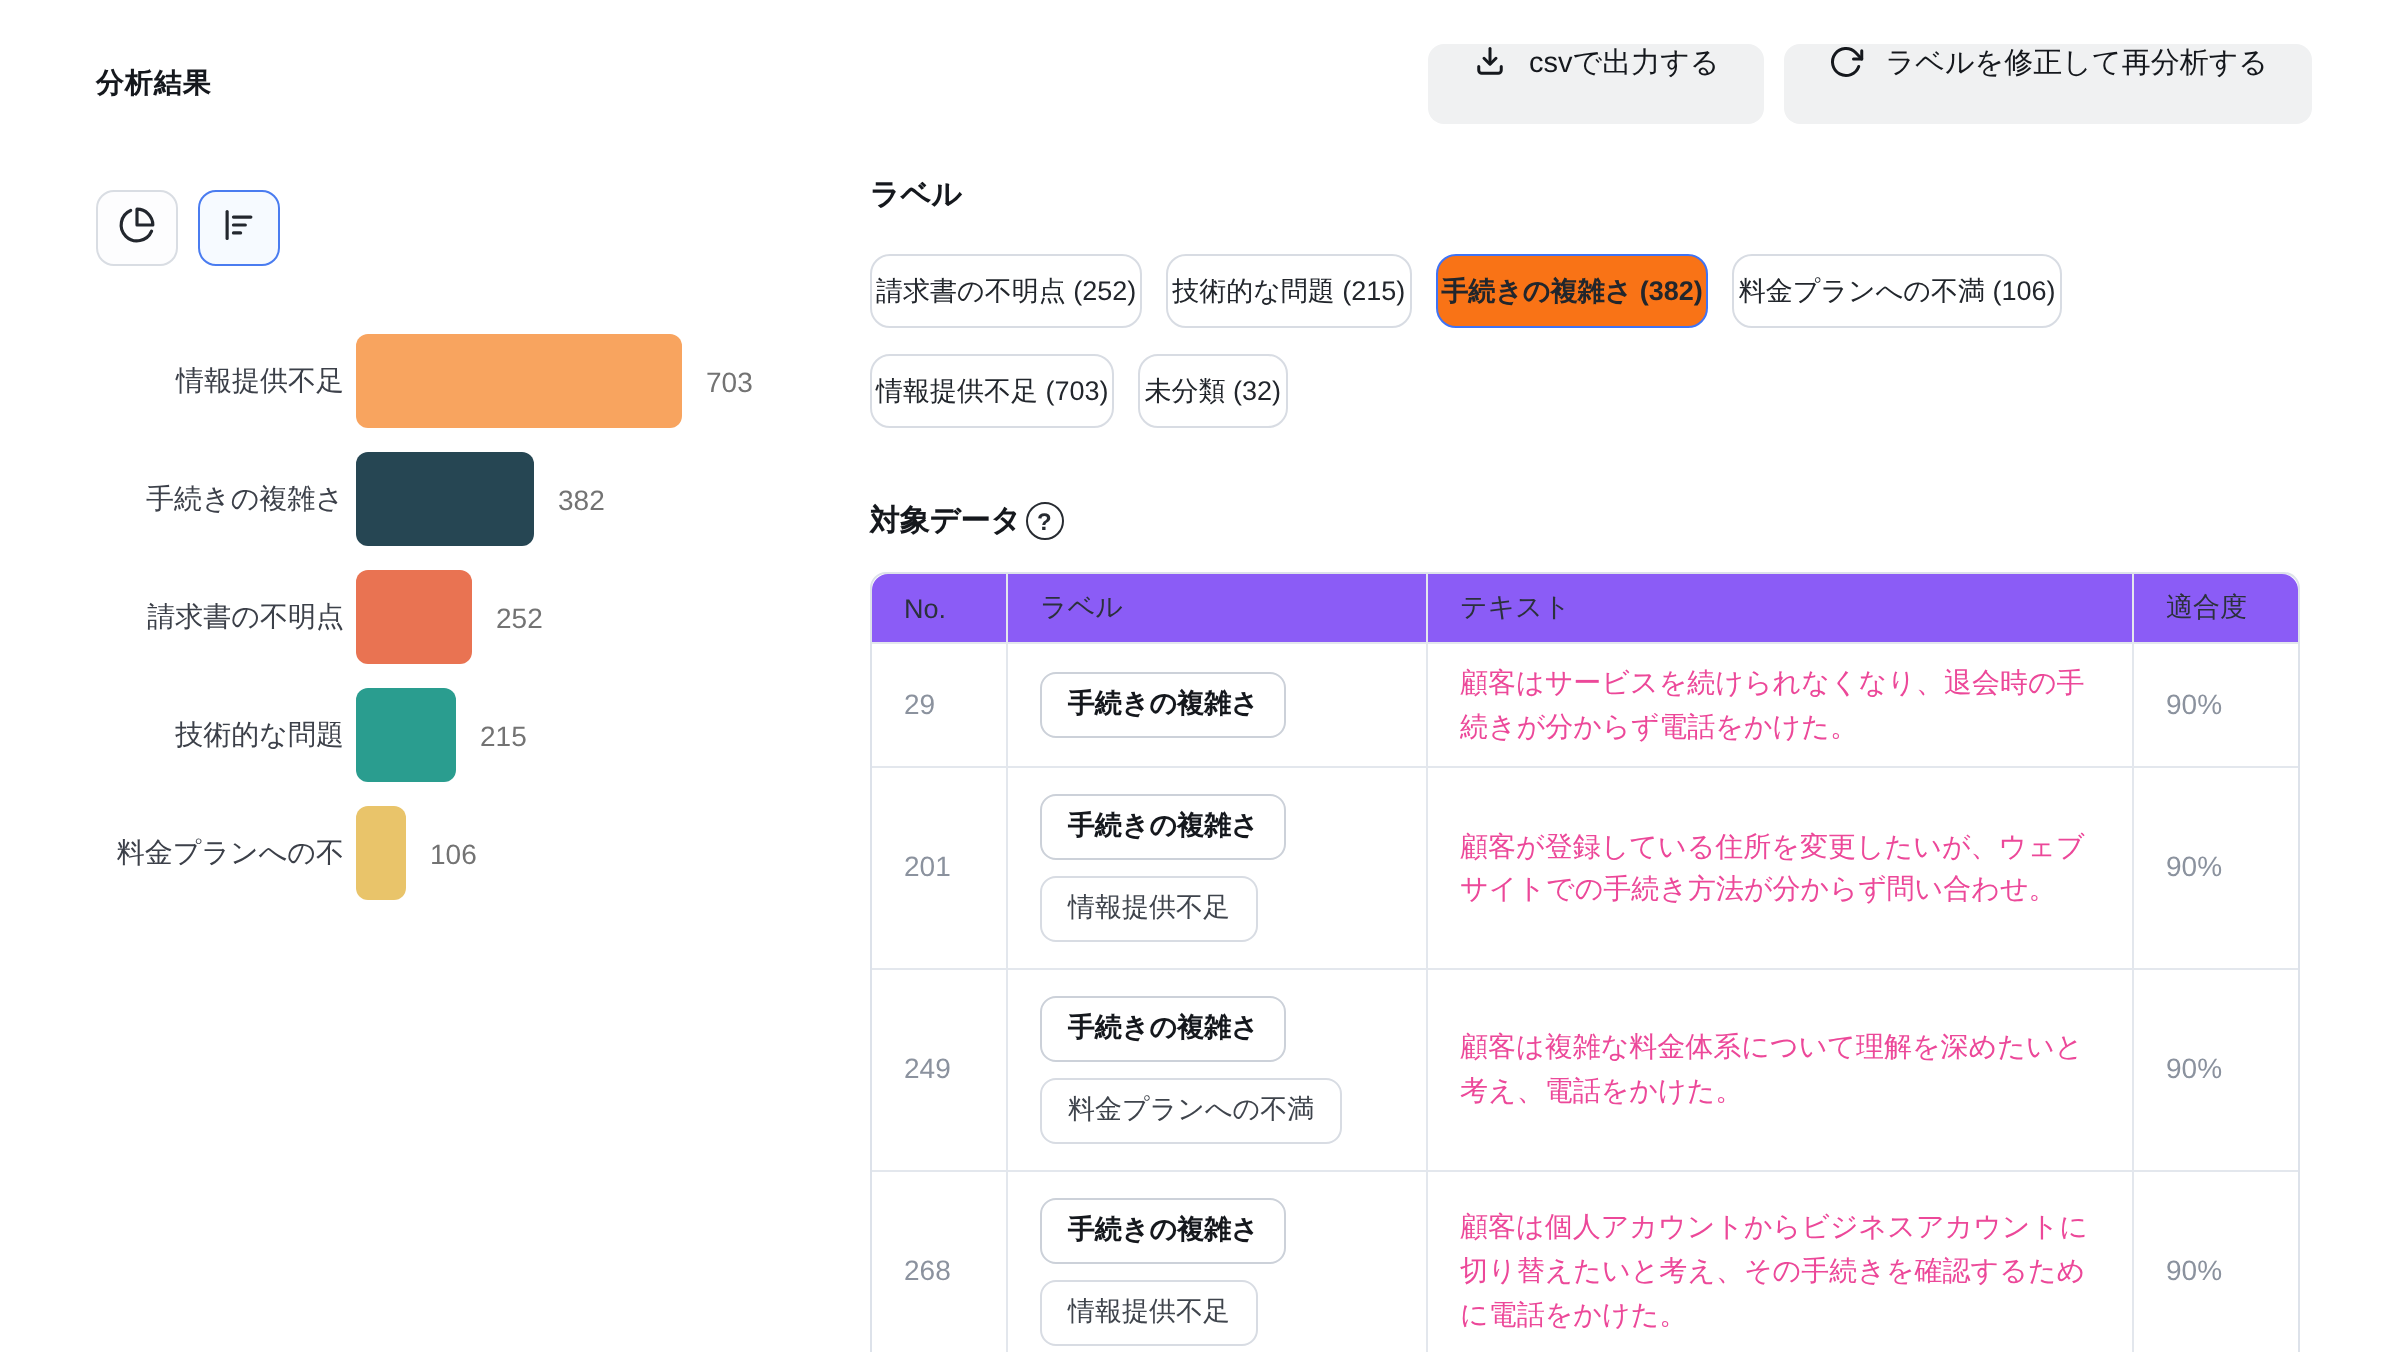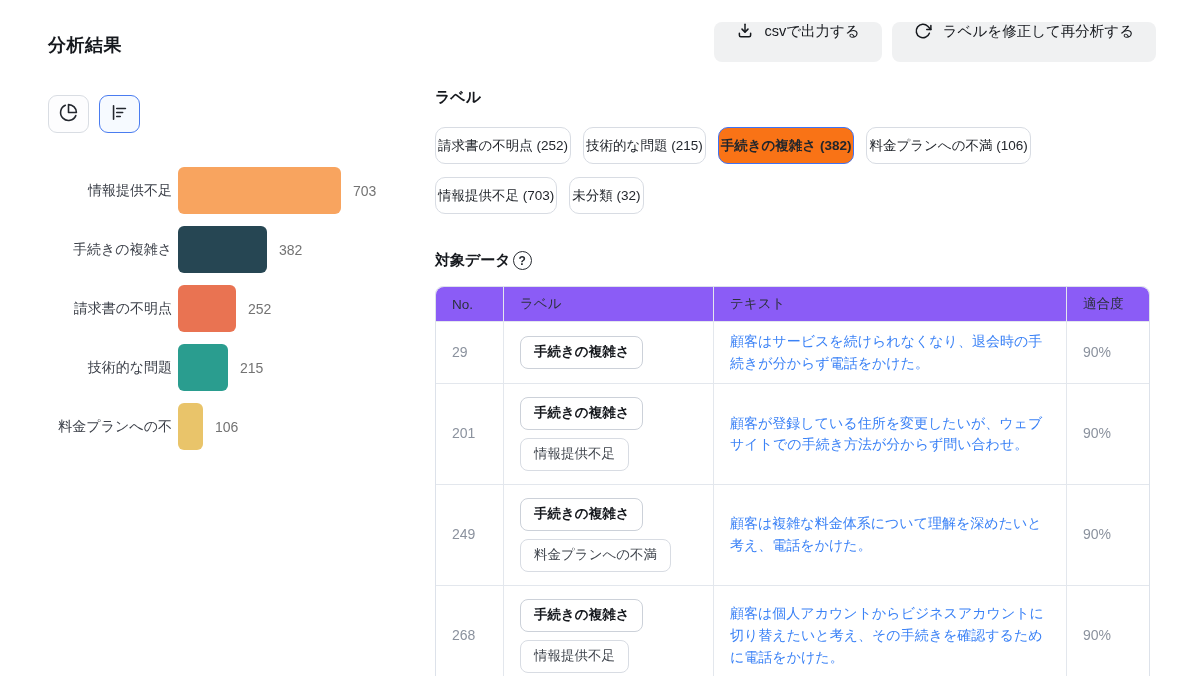--- a/index.html
+++ b/index.html
@@ -1,21 +1,21 @@
 <!DOCTYPE html>
 <html lang="ja"><head>
 <meta charset="utf-8">
 <style>
   * { margin:0; padding:0; box-sizing:border-box; }
   html,body { width:1200px; height:676px; background:#ffffff; }
   body { font-family:"Liberation Sans","DejaVu Sans",sans-serif; color:#15181d; }
   .page { position:relative; width:1200px; height:676px; overflow:hidden; background:#fff; }
 
   
-  .page-title { position:absolute; left:48px; top:33px; font-size:18px; font-weight:bold; letter-spacing:.5px; }
+  .page-title { position:absolute; left:48px; top:33px; font-size:14px; font-weight:bold; letter-spacing:.5px; }
   .header-actions { position:absolute; top:22px; right:44px; display:flex; gap:10px; }
   .hbtn { display:flex; gap:11px; height:40px; padding:0 22px;
           background:#f0f1f2; border:none; border-radius:8px; font-size:14.5px; color:#15181d;
           font-family:inherit; cursor:pointer; white-space:nowrap; }
   .hbtn svg { display:block; }
 
   
   .left-col { position:absolute; left:48px; top:95px; width:375px; }
   .chart-toggles { display:flex; gap:10px; }
   .toggle { width:41px; height:38px; border-radius:9px; background:#fdfdfe; border:1px solid #d9dde3;
@@ -45,21 +45,21 @@
   table { margin-top:16px; width:715px; border-collapse:separate; border-spacing:0; table-layout:fixed;
           border:1px solid #dde2ea; border-radius:8px 8px 0 0; font-size:14px; }
   col.c1{width:67px} col.c2{width:210px} col.c3{width:353px} col.c4{width:83px}
   th { background:#8b5cf6; text-align:left; font-weight:normal; font-size:13.5px; color:#2b313b;
        padding:8px 16px; height:33px; }
   th:first-child { border-top-left-radius:8px; }
   th:last-child  { border-top-right-radius:8px; }
   td { border-top:1px solid #e3e7ed; padding:9px 16px; vertical-align:middle; line-height:1.55; }
   th + th, td + td { border-left:1px solid #e3e7ed; }
   .c-no, .c-score { color:#8b929e; }
-  .c-text { color:#3b82f6; }
+  .c-text { color:#ec4899; }
   .cell-chips { display:flex; flex-direction:column; gap:8px; align-items:flex-start; padding:4px 0; }
   .tchip { padding:5px 13px; border:1px solid #ccd1d9; border-radius:8px; background:#fff;
            font-size:13.5px; white-space:nowrap; }
   .tchip.primary { font-weight:bold; color:#15181d; }
   .tchip.secondary { color:#3f444c; border-color:#d8dce3; }
 </style>
 </head>
 <body>
 
 <div class="page">

